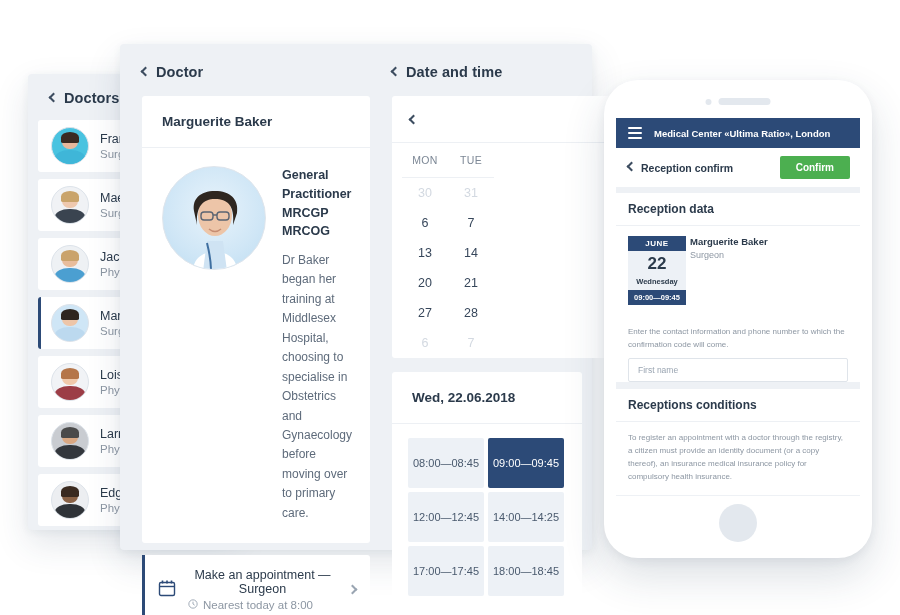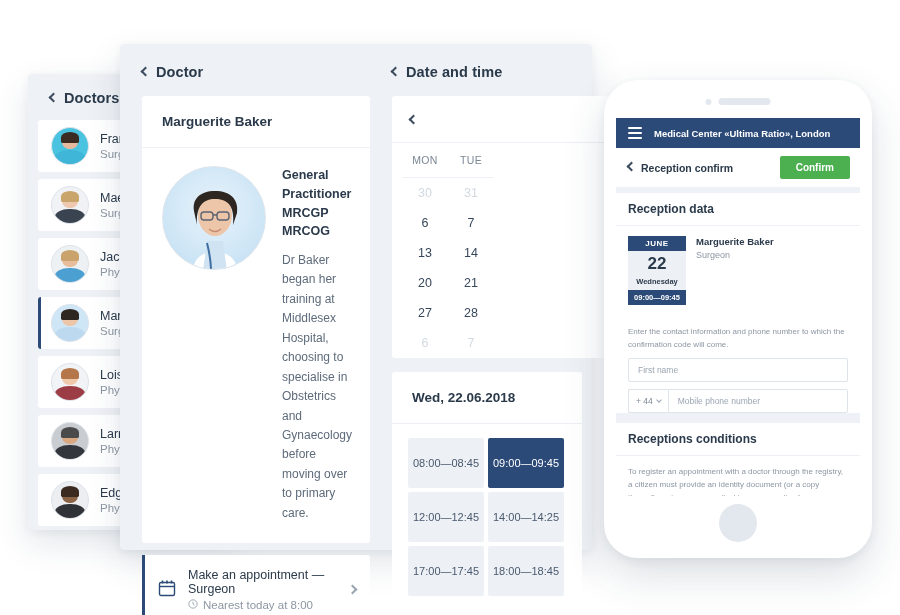--- a/index.html
+++ b/index.html
@@ -79,21 +79,21 @@
   }
   .doc-role { font-size: 12.5px; font-weight: bold; color:#2b3a4b; line-height: 1.5; }
   .doc-bio  { font-size: 12px; color:#5e6b7b; line-height: 1.62; margin-top: 10px; }
 
   .appt-row {
     display:flex; align-items:center; gap:12px;
     background:#fff; margin: 12px 0 0 22px; border-left: 3px solid #2c4a77;
     padding: 13px 14px 13px 13px; border-radius: 0 3px 3px 0;
   }
   .appt-txt { flex:1; }
-  .appt-t1 { font-size:12.5px; color:#2b3a4b; }
+  .appt-t1 { font-size:12.5px; color:#2b3a4b;text-align:center; }
   .appt-t2 { font-size:11.5px; color:#8d97a3; margin-top:3px; display:flex; align-items:center; gap:5px;}
   .chev-right {
     width:7px; height:7px; border-top:2px solid #9aa5b2; border-right:2px solid #9aa5b2;
     transform: rotate(45deg);
   }
 
   
   .cal-nav { padding: 14px 18px; border-bottom:1px solid #edf0f4; }
   .cal-grid { display:grid; grid-template-columns: repeat(2, 46px); padding: 0 10px; }
   .cal-dow {
@@ -137,21 +137,21 @@
     padding: 8px 10px 8px 12px;
     gap: 20px;
   }
   .ph-back { display:flex; align-items:center; gap:6px; font-size:10.5px; font-weight:bold; color:#2b3a4b; }
   .btn-confirm {
     background:#4caf50; color:#fff; font-size:10px; font-weight:bold;
     padding: 6px 16px; border-radius:2px; border:none;
   }
   .ph-sec { background:#fff; margin-top:6px; }
   .ph-sec-h { font-size:12px; font-weight:bold; color:#2b3a4b; padding:9px 12px; border-bottom:1px solid #edf0f4; }
-  .ph-resv { display:flex; gap:10px; padding: 10px 12px 12px 12px; }
+  .ph-resv { display:flex; gap:4px; padding: 10px 12px 12px 12px; }
   .date-badge { width:58px; flex:0 0 58px; text-align:center; overflow:hidden; }
   .db-m { background:#2c4a77; color:#fff; font-size:8px; font-weight:bold; padding:3px 0; letter-spacing:.5px;}
   .db-d { background:#edf1f6; color:#2b3a4b; font-size:17px; font-weight:bold; padding:3px 0; }
   .db-w { background:#edf1f6; color:#2b3a4b; font-size:7.5px; font-weight:bold; padding:0 0 4px 0; }
   .db-t { background:#2c4a77; color:#fff; font-size:7.5px; font-weight:bold; padding:3px 0; }
   .rv-name { font-size:9.5px; font-weight:bold; color:#2b3a4b; }
   .rv-spec { font-size:9px; color:#8d97a3; margin-top:3px; }
   .ph-note { font-size:8px; color:#8d97a3; line-height:1.6; padding: 9px 12px 6px 12px; }
   .ph-field {
     background:#fff; border:1px solid #dfe4ea; border-radius:2px;
@@ -415,27 +415,20 @@
             <div class="db-w">Wednesday</div>
             <div class="db-t">09:00—09:45</div>
           </div>
           <div>
             <div class="rv-name">Marguerite Baker</div>
             <div class="rv-spec">Surgeon</div>
           </div>
         </div>
         <div class="ph-note">Enter the contact information and phone number to which the confirmation code will come.</div>
         <div class="ph-field">First name</div>
-        <div class="ph-phone-row">
-          <span class="ph-cc">
-            <span>+ 44</span>
-            <span class="caret-dn"></span>
-          </span>
-          <span class="ph-pnum">Mobile phone number</span>
-        </div>
       </div>
 
       <div class="ph-sec">
         <div class="ph-sec-h">Receptions conditions</div>
         <div class="ph-cond">To register an appointment with a doctor through the registry, a citizen must provide an identity document (or a copy thereof), an insurance medical insurance policy for compulsory health insurance.</div>
       </div>
     </div>
 
     <div class="ph-home"></div>
   </div>

